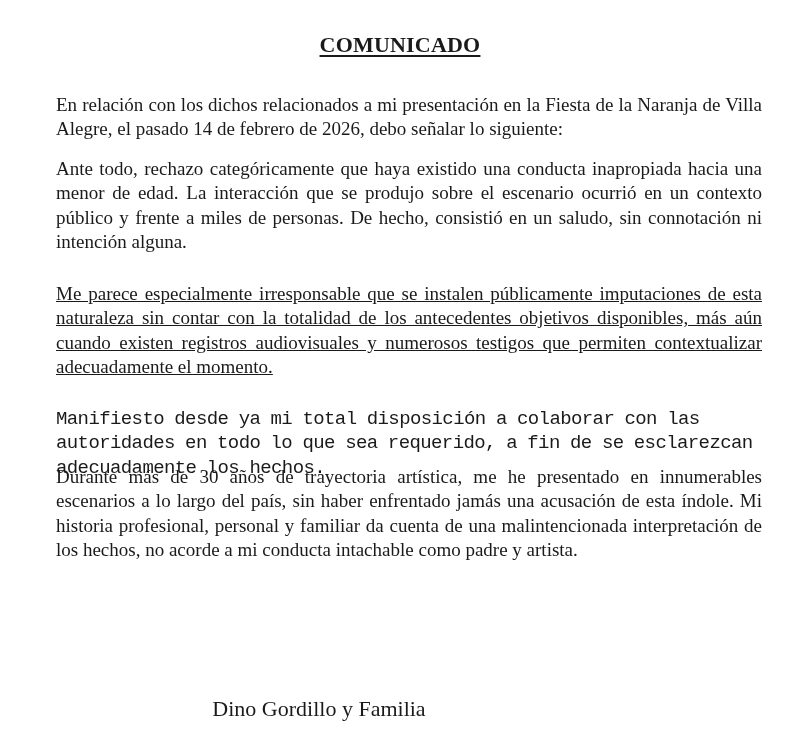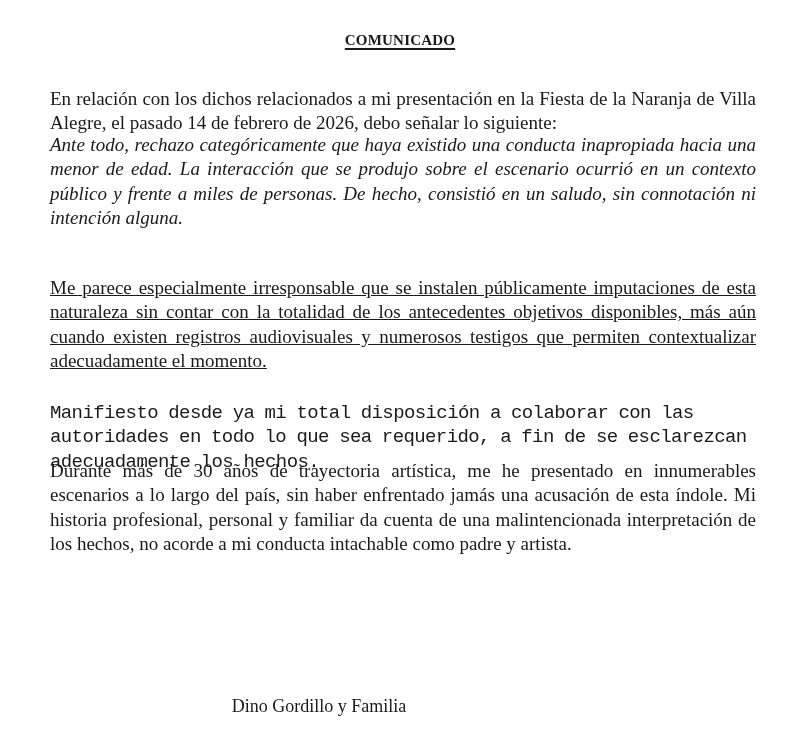--- a/index.html
+++ b/index.html
@@ -15,50 +15,50 @@
       font-family: "Liberation Serif", "DejaVu Serif", serif;
       color: #1a1a1a;
     }
     .title {
       position: absolute;
       top: 32px;
       left: 0;
       width: 800px;
       text-align: center;
       font-weight: bold;
-      font-size: 15px;
+      font-size: 22px;
       text-decoration: underline;
       text-underline-offset: 3px;
       text-decoration-thickness: 2px;
       letter-spacing: 0.2px;
     }
     .para {
       position: absolute;
       left: 47px;
       width: 706px;
       font-size: 19px;
       line-height: 24.4px;
       text-align: justify;
-      margin: 3px;
+      margin: 9px;
     }
     .para.justify-last {
       text-align-last: left;
     }
     #p1 { top: 84px; }
-    #p2 { top: 130px; font-style: italic; }
+    #p2 { top: 148px; }
     #p3 { top: 273px; text-decoration: underline; }
     #p4 { top: 398px; letter-spacing: -0.6px; word-spacing: -0.5px; text-align: left; font-family: Liberation Mono, monospace; }
     #p5 { top: 456px; }
     .signature {
       position: absolute;
       top: 696px;
       left: 0;
       width: 638px;
       text-align: center;
-      font-size: 18px;
+      font-size: 22px;
     }
   </style>
 </head>
 <body>
 
 <div>
   <div class="title">COMUNICADO</div>
 
   <p class="para justify-last" id="p1">En relación con los dichos relacionados a mi presentación en la Fiesta de la Naranja de Villa Alegre, el pasado 14 de febrero de 2026, debo señalar lo siguiente:</p>
   <p class="para justify-last" id="p2">Ante todo, rechazo categóricamente que haya existido una conducta inapropiada hacia una menor de edad. La interacción que se produjo sobre el escenario ocurrió en un contexto público y frente a miles de personas. De hecho, consistió en un saludo, sin connotación ni intención alguna.</p>

